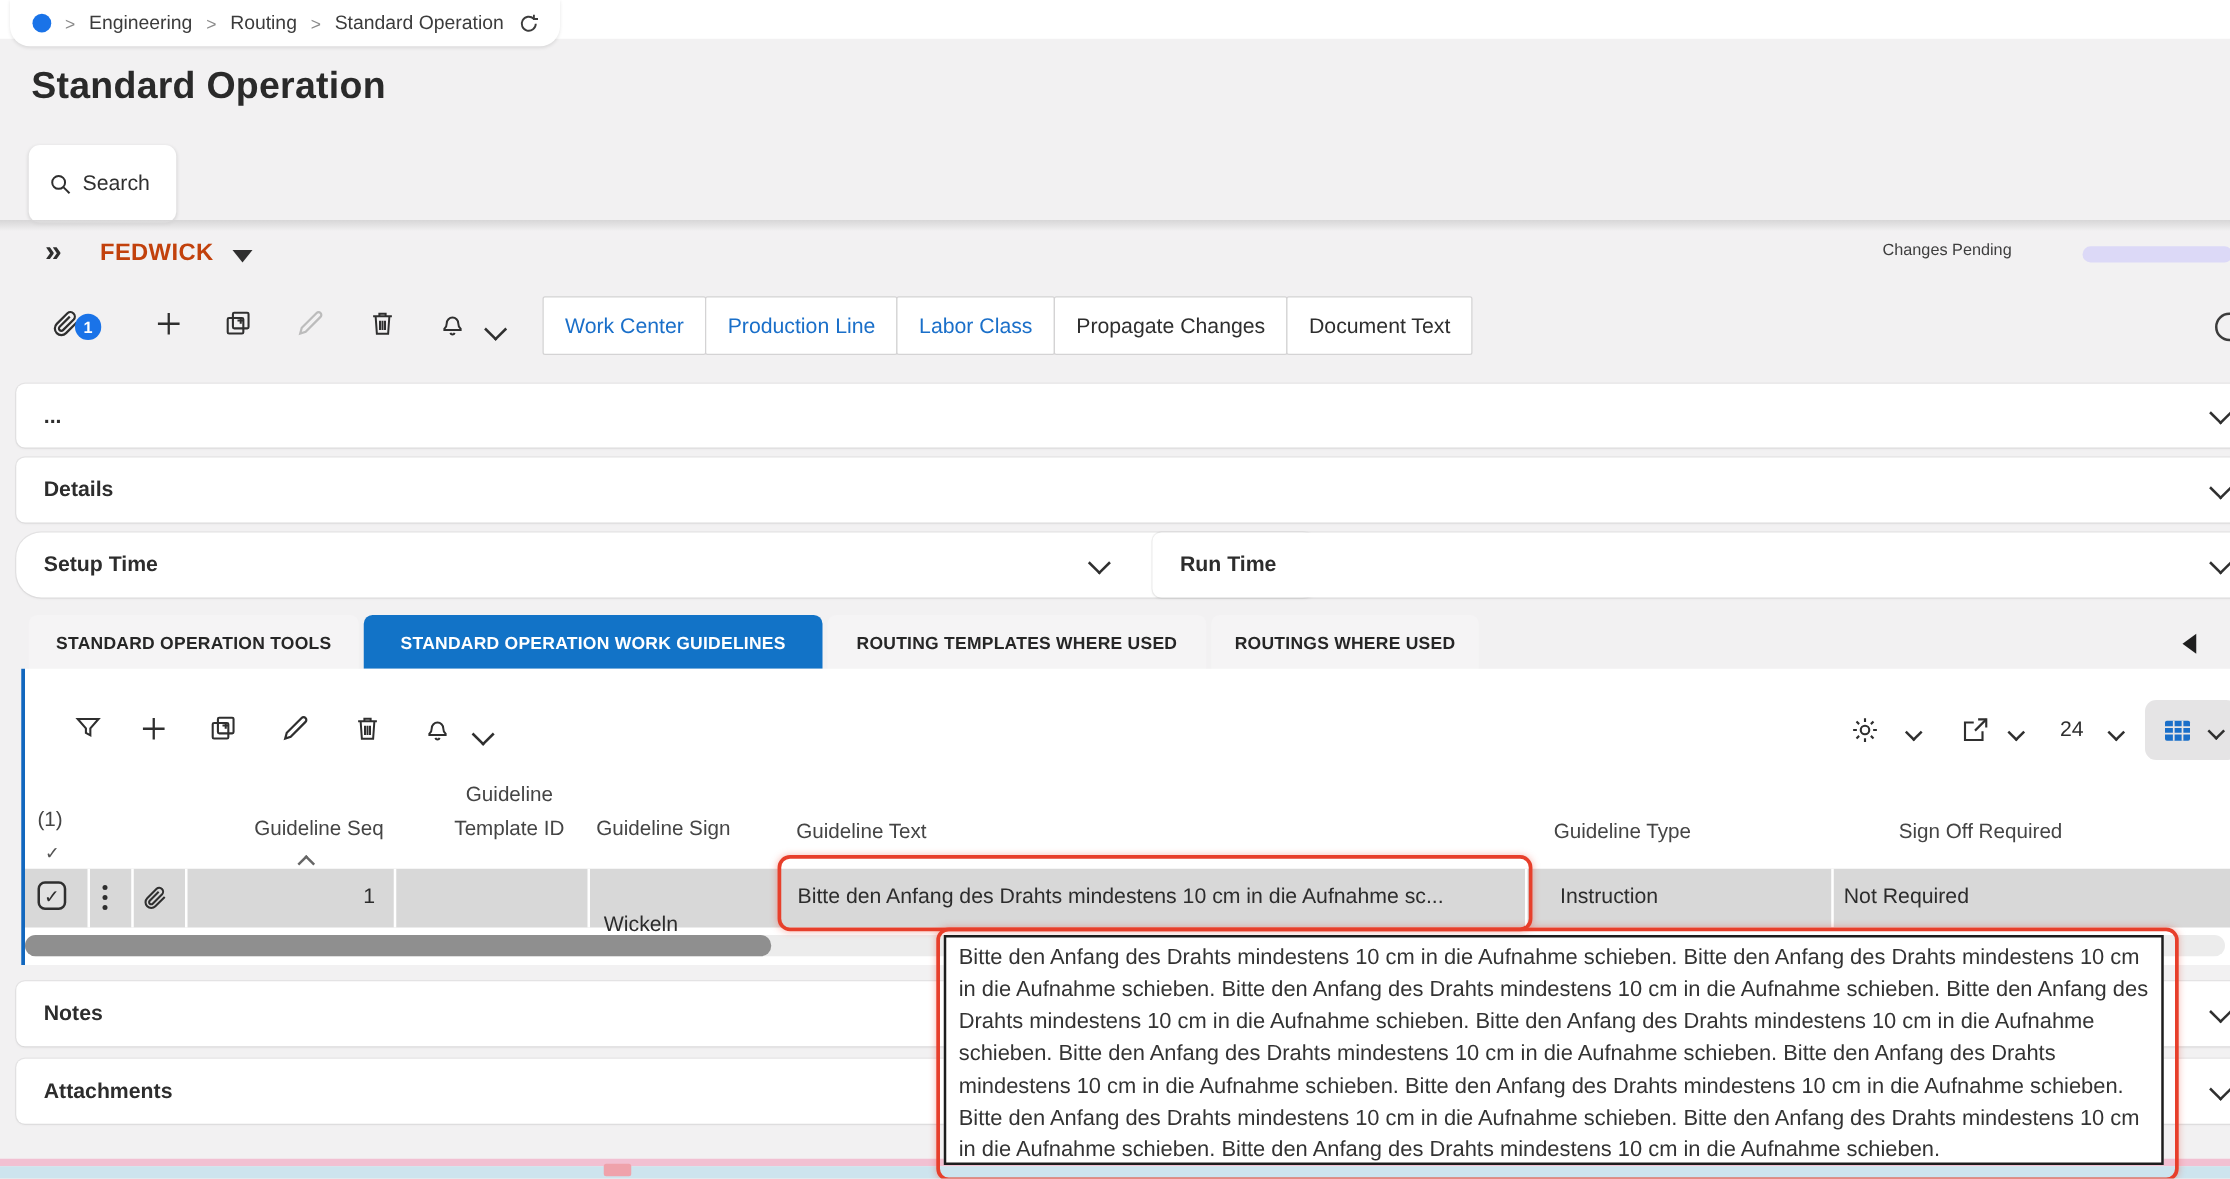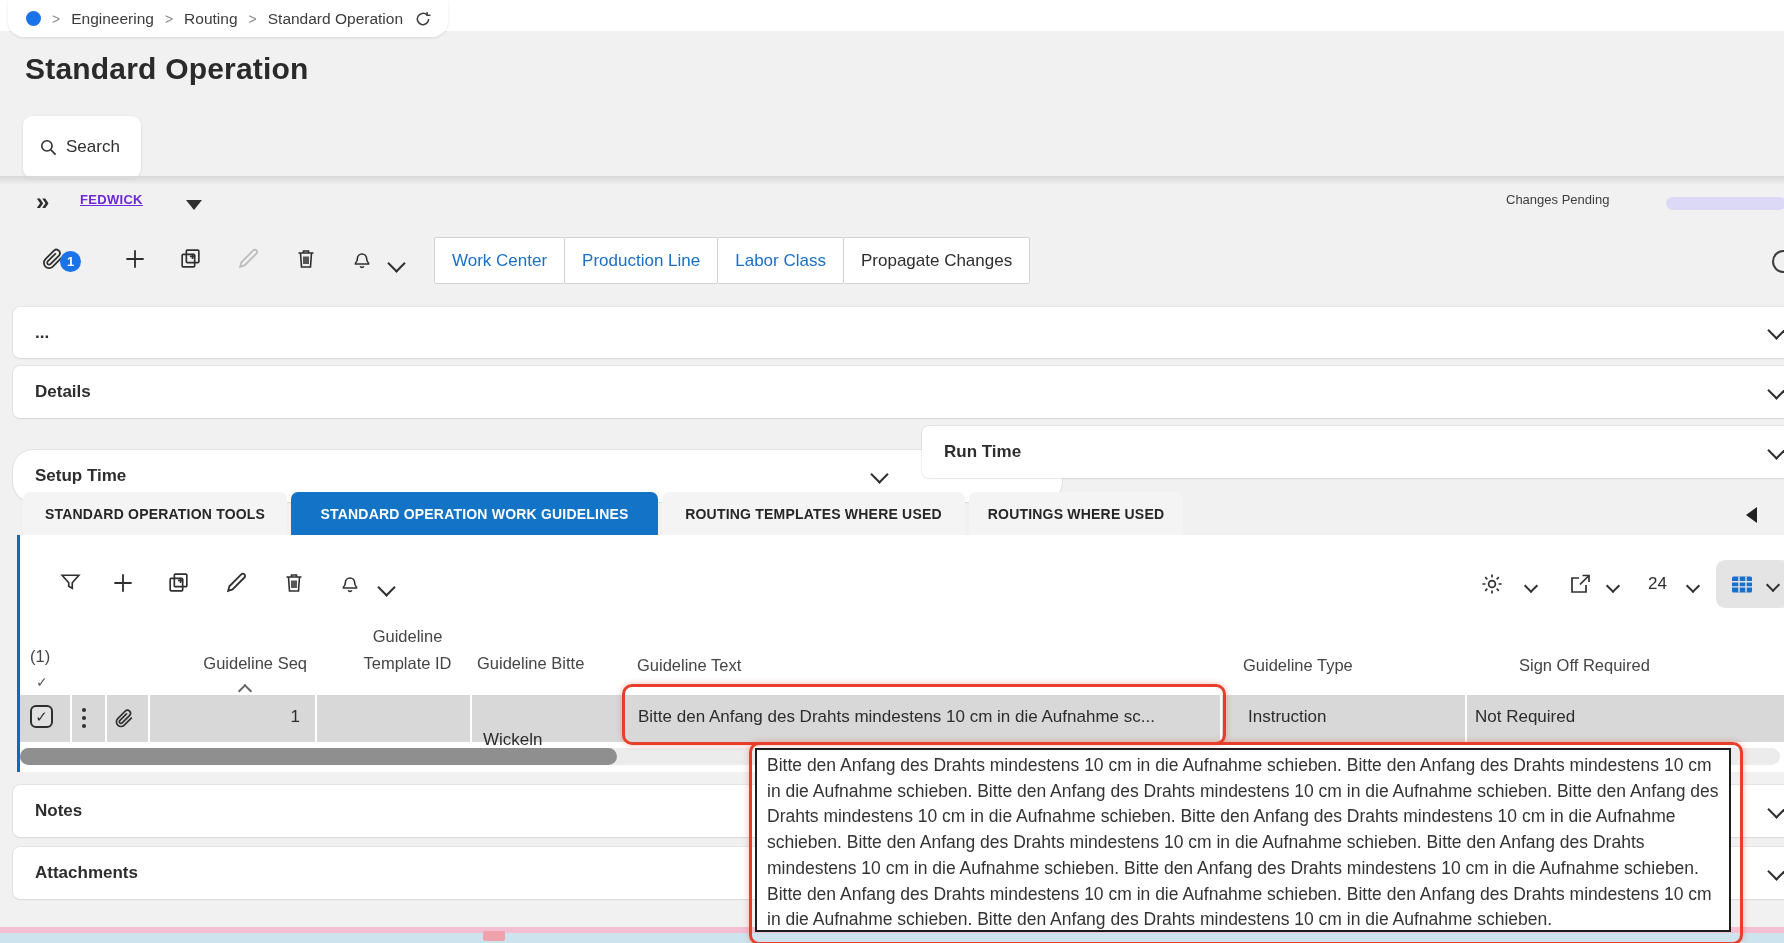--- a/index.html
+++ b/index.html
@@ -14,21 +14,21 @@
   .crumb-item{color:#3c3c3c;font-size:15.5px;white-space:nowrap;cursor:pointer;}
   .icon-btn{display:inline-flex;align-items:center;justify-content:center;background:none;border:none;padding:0;cursor:pointer;}
   
   .page-title{left:25px;top:52px;font-size:30px;font-weight:bold;color:#2a2a2a;letter-spacing:.2px;}
   .search-btn{left:23px;top:116px;width:118px;height:62px;background:#fff;border-radius:9px;
     box-shadow:0 1px 3px rgba(0,0,0,.12);display:flex;align-items:center;gap:8px;padding-left:16px;box-sizing:border-box;cursor:pointer;}
   .search-btn span{font-size:17px;color:#2f2f2f;}
   .hdr-shadow{left:0;top:176px;width:1784px;height:9px;background:linear-gradient(#d7d6d7,rgba(215,214,215,0));}
   
   .expand-icon{left:36px;top:190px;font-size:24px;color:#2f2f2f;font-weight:bold;cursor:pointer;line-height:1;}
-  .record-name{left:80px;top:192px;font-size:13px;font-weight:bold;color:#6d28d9;letter-spacing:.3px;text-decoration:underline;}
+  .record-name{left:80px;top:192px;font-size:19px;font-weight:bold;color:#c2410c;letter-spacing:.3px;}
   .caret-down{left:186px;top:200px;width:0;height:0;border-left:8px solid transparent;border-right:8px solid transparent;border-top:10px solid #2f2f2f;cursor:pointer;}
   .changes-pending{left:1506px;top:192px;font-size:13px;color:#3e3e3e;}
   .status-pill{left:1666px;top:197px;width:120px;height:13px;border-radius:7px;background:#dcd9f7;}
   
   .tb1{top:246px;}
   .badge{left:60px;top:251px;width:21px;height:21px;border-radius:50%;background:#1a73e8;color:#fff;
     font-size:13px;font-weight:bold;display:flex;align-items:center;justify-content:center;}
   .btn-group{left:435px;top:237px;display:flex;}
   .act-btn{height:47px;background:#fff;border:1px solid #d4d3d4;margin-left:-1px;display:flex;align-items:center;
     justify-content:center;font-size:17px;padding:0 17px;box-sizing:border-box;border-radius:2px;cursor:pointer;white-space:nowrap;}
@@ -145,32 +145,33 @@
         <path d="M10.3 19.8a1.8 1.8 0 0 0 3.4 0"></path>
     </svg>
   </span>
   <span class="abs chv" style="left:390px;top:257px;"></span>
 
   <div class="abs btn-group">
     <div class="act-btn blue">Work Center</div>
     <div class="act-btn blue">Production Line</div>
     <div class="act-btn blue">Labor Class</div>
     <div class="act-btn dark">Propagate Changes</div>
+    <div class="act-btn dark">Document Text</div>
   </div>
   <div class="abs partial-circle"></div>
 
   <div class="abs card" style="top:307px;height:51px;">
     <span class="card-label" style="font-weight:bold;">...</span>
     <span class="chv" style="left:1757px;top:17px;"></span>
   </div>
   <div class="abs card" style="top:366px;height:52px;">
     <span class="card-label">Details</span>
     <span class="chv" style="left:1757px;top:18px;"></span>
   </div>
-  <div class="abs card" style="top:450px;height:52px;width:1049px;border-radius:20px;">
+  <div class="abs card" style="top:426px;height:52px;width:1049px;border-radius:20px;">
     <span class="card-label">Setup Time</span>
     <span class="chv" style="left:860px;top:18px;"></span>
   </div>
   <div class="abs card" style="left:922px;top:426px;width:870px;height:52px;">
     <span class="card-label">Run Time</span>
     <span class="chv" style="left:848px;top:18px;"></span>
   </div>
 
   <div class="abs tab active" style="left:291px;width:367px;">STANDARD OPERATION WORK GUIDELINES</div>
   <div class="abs tab" style="left:23px;width:264px;">STANDARD OPERATION TOOLS</div>
@@ -242,21 +243,21 @@
     </span>
     <span class="chv sm" style="left:52px;top:20px;border-color:#2f2f2f;"></span>
   </div>
 
   <span class="abs hdr" style="left:30px;top:647px;">(1)</span>
   <span class="abs" style="left:36px;top:674px;font-size:14px;color:#555;">✓</span>
   <span class="abs hdr" style="left:185px;top:654px;width:122px;text-align:right;">Guideline Seq</span>
   <span class="abs chv sm" style="left:240px;top:686px;transform:rotate(225deg);border-color:#666;"></span>
   <span class="abs hdr" style="left:345px;top:627px;width:125px;text-align:center;">Guideline</span>
   <span class="abs hdr" style="left:345px;top:654px;width:125px;text-align:center;">Template ID</span>
-  <span class="abs hdr" style="left:477px;top:654px;">Guideline Bitte</span>
+  <span class="abs hdr" style="left:477px;top:654px;">Guideline Sign</span>
   <span class="abs hdr" style="left:637px;top:656px;">Guideline Text</span>
   <span class="abs hdr" style="left:1243px;top:656px;">Guideline Type</span>
   <span class="abs hdr" style="left:1471px;top:656px;margin-left:48px;">Sign Off Required</span>
 
   <div class="abs row-bg"></div>
   <div class="abs vsep" style="left:70px;"></div>
   <div class="abs vsep" style="left:105px;"></div>
   <div class="abs vsep" style="left:148px;"></div>
   <div class="abs vsep" style="left:315px;"></div>
   <div class="abs vsep" style="left:470px;"></div>

